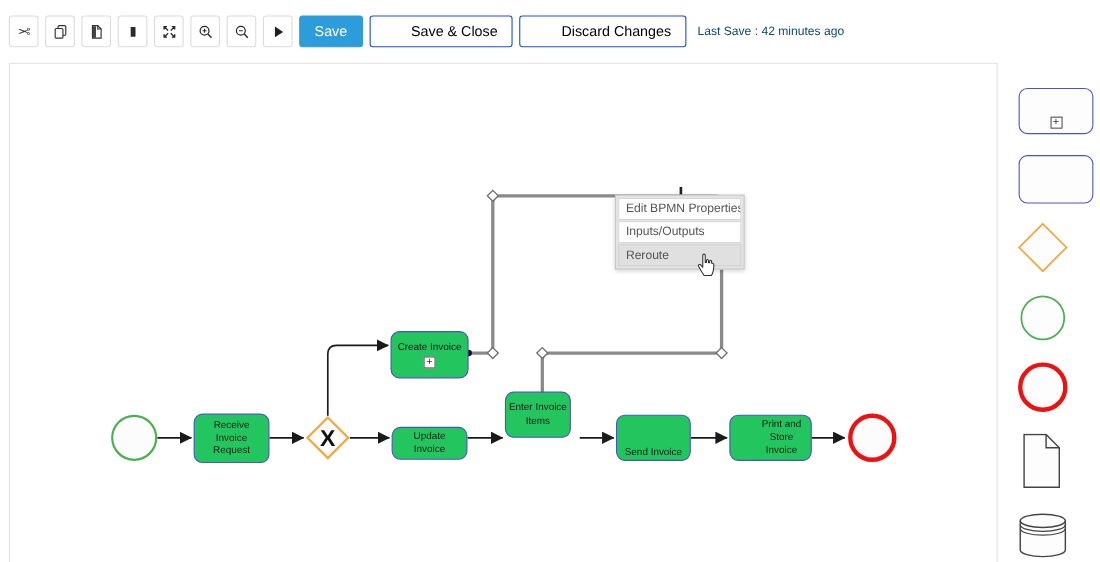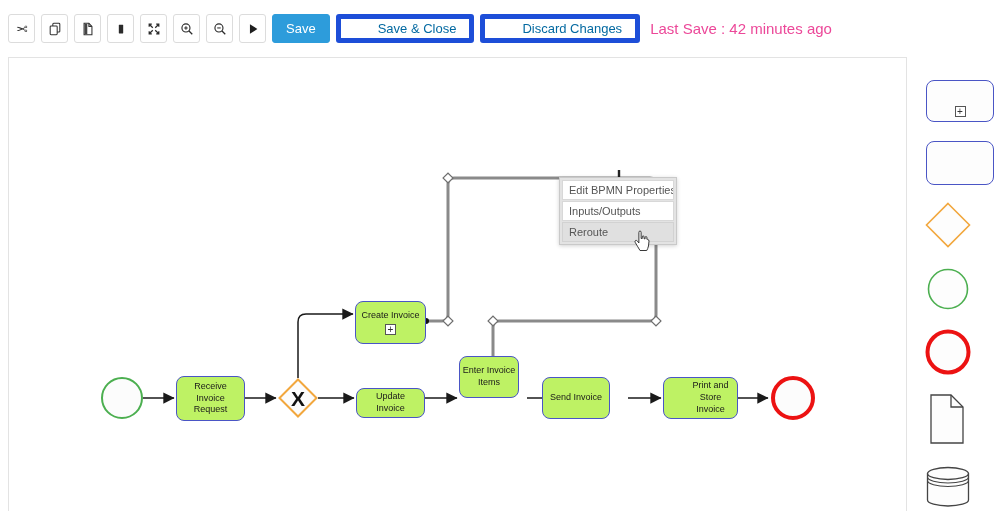--- a/index.html
+++ b/index.html
@@ -7,31 +7,31 @@
 
   
   .toolbar { position:absolute; left:8px; top:14px; display:flex; align-items:center; gap:6px; }
   .tbtn { width:27px; height:29px; background:#fff; border:1px solid #dcdcdc; border-radius:3px;
           display:inline-flex; align-items:center; justify-content:center; color:#333; cursor:pointer; }
   .tbtn svg { display:block; }
   .scissors { font-size:14px; transform:scaleX(-1); line-height:1; }
   .btn { height:29px; border-radius:3px; display:inline-flex; align-items:center; padding:0 13px;
          font-size:13px; white-space:nowrap; cursor:pointer; }
   .btn-primary { background:var(--accent,#2d9cdb); color:#fff; border:1px solid var(--accent,#2d9cdb); }
-  .btn-light { background:#fff; color:#0369a1; border:5px solid #1d4ed8;padding-left:37px; }
-  .last-save { font-size:15px; color:#ec4899; margin-left:4px; white-space:nowrap; }
+  .btn-light { background:#fff; color:#000000; border:1px solid #1d4ed8;padding-left:37px; }
+  .last-save { font-size:11px; color:#0c4a6e; margin-left:4px; white-space:nowrap; }
 
   
   .canvas { position:absolute; left:8px; top:57px; width:899px; height:460px; background:#fff; border:1px solid #e3e3e3; }
   #edges { position:absolute; left:0; top:0; width:1000px; height:511px; z-index:2; pointer-events:none; }
   #edges path, #edges line { pointer-events:stroke; }
 
   
   .node { position:absolute; z-index:3; }
-  .task { border:1.5px solid var(--task-border,#4a55c5); border-radius:8px; background:#bef264;
+  .task { border:1.5px solid var(--task-border,#4a55c5); border-radius:8px; background:#22c55e;
           display:flex; flex-direction:column; align-items:center; justify-content:center;
           font-size:9px; color:#1a1a1a; text-align:center; line-height:1.3; }
   .task .lbl { white-space:pre-line; }
   .sub-marker { width:11px; height:11px; border:1px solid #555; background:#fff; font-size:10px; line-height:9px;
                 text-align:center; color:#333; margin-top:2px; }
   .event { border-radius:50%; background:#fcfcfc; }
   .start-ev { border:2px solid var(--start-border,#4caf50); }
   .end-ev { border:4px solid var(--end-border,#ec1212); }
 
   
@@ -158,21 +158,21 @@
 <div class="node task" style="left:356px; top:388px; width:69px; height:30px;">
   <span class="lbl">Update
 Invoice</span>
 </div>
 
 <div class="node task" style="left:459px; top:356px; width:60px; height:42px;">
   <span class="lbl">Enter Invoice
 Items</span>
 </div>
 
-<div class="node task" style="left:542px; top:377px; width:68px; height:42px;">
+<div class="node task" style="left:560px; top:377px; width:68px; height:42px;justify-content:flex-end;">
   <span class="lbl">Send Invoice</span>
 </div>
 
 <div class="node task" style="left:663px; top:377px; width:75px; height:42px;padding-left:20px;">
   <span class="lbl">Print and Store
 Invoice</span>
 </div>
 
 <div class="node event end-ev" style="left:771px; top:376px; width:44px; height:44px;"></div>
 

